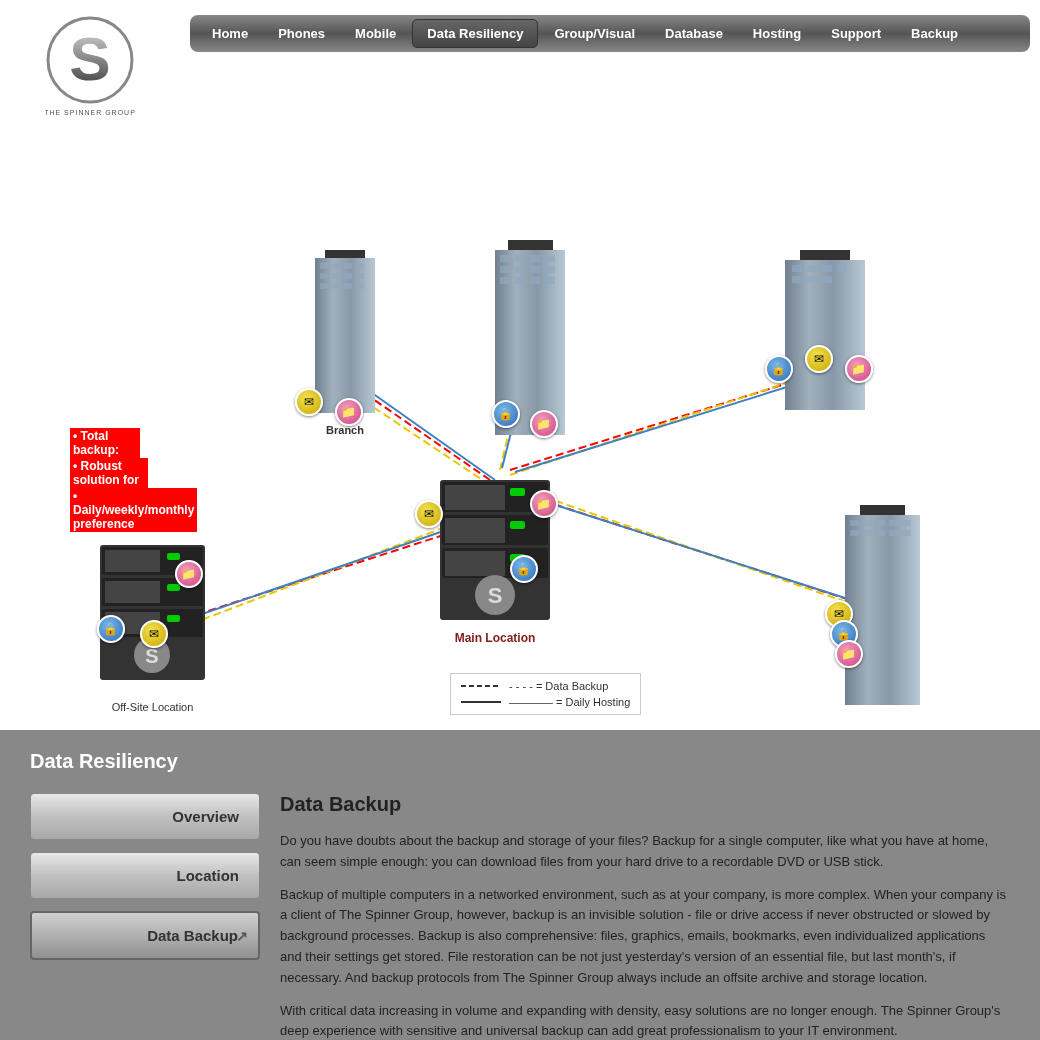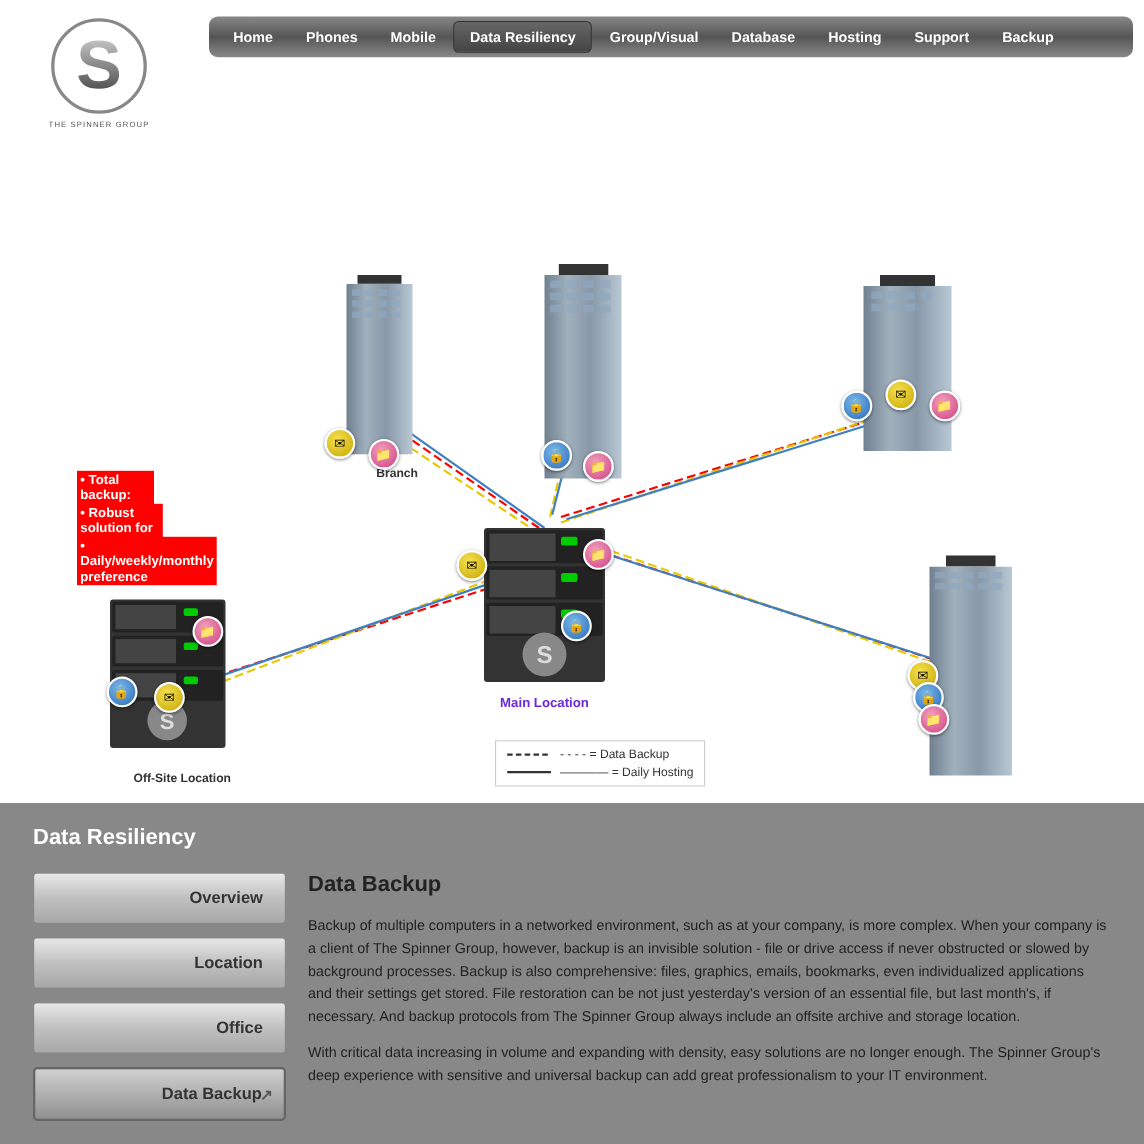--- a/index.html
+++ b/index.html
@@ -78,21 +78,21 @@
       position: absolute;
       top: 0; left: 0;
       width: 100%; height: 100%;
       pointer-events: none;
     }
 
     .building-label {
       font-size: 11px;
       font-weight: bold;
       color: #333;
-      text-align: right;
+      text-align: center;
       margin-top: 2px;
       white-space: nowrap;
     }
 
     
     .icon-badge {
       width: 28px;
       height: 28px;
       border-radius: 50%;
       border: 2px solid #fff;
@@ -374,21 +374,21 @@
       <rect x="12" y="45" width="106" height="30" fill="#222" rx="2"></rect>
       <rect x="15" y="48" width="60" height="25" fill="#444"></rect>
       <rect x="80" y="51" width="15" height="8" fill="#00cc00" rx="2"></rect>
       <rect x="12" y="78" width="106" height="30" fill="#222" rx="2"></rect>
       <rect x="15" y="81" width="60" height="25" fill="#444"></rect>
       <rect x="80" y="84" width="15" height="8" fill="#00cc00" rx="2"></rect>
 
       <circle cx="65" cy="125" r="20" fill="#888"></circle>
       <text x="65" y="133" font-size="22" font-weight="bold" text-anchor="middle" fill="#ddd" font-family="Arial">S</text>
     </svg>
-    <div class="building-label" style="font-size:12px; color:#6d28d9; text-align:center; font-weight:bold;">Main Location</div>
+    <div class="building-label" style="font-size:12px; color:#7f1d1d; text-align:center; font-weight:bold;">Main Location</div>
     
     <div class="icon-badge yellow" style="position:absolute; top:30px; left:-15px;">✉</div>
     <div class="icon-badge pink" style="position:absolute; top:20px; left:100px;">📁</div>
     <div class="icon-badge blue" style="position:absolute; top:85px; left:80px;">🔒</div>
   </div>
 
   <div style="position:absolute; top:410px; left:95px;">
     <svg width="115" height="145" viewBox="0 0 115 145">
       <rect x="5" y="5" width="105" height="135" fill="#333" rx="3"></rect>
       <rect x="7" y="7" width="101" height="28" fill="#222" rx="2"></rect>
@@ -396,21 +396,21 @@
       <rect x="72" y="13" width="13" height="7" fill="#00cc00" rx="2"></rect>
       <rect x="7" y="38" width="101" height="28" fill="#222" rx="2"></rect>
       <rect x="10" y="41" width="55" height="22" fill="#444"></rect>
       <rect x="72" y="44" width="13" height="7" fill="#00cc00" rx="2"></rect>
       <rect x="7" y="69" width="101" height="28" fill="#222" rx="2"></rect>
       <rect x="10" y="72" width="55" height="22" fill="#444"></rect>
       <rect x="72" y="75" width="13" height="7" fill="#00cc00" rx="2"></rect>
       <circle cx="57" cy="115" r="18" fill="#888"></circle>
       <text x="57" y="123" font-size="20" font-weight="bold" text-anchor="middle" fill="#ddd" font-family="Arial">S</text>
     </svg>
-    <div class="building-label" style="font-size:11px; color:#333; text-align:right; font-weight:bold;margin-top:12px;">Off-Site Location</div>
+    <div class="building-label" style="font-size:11px; color:#333; text-align:center; font-weight:normal;margin-top:12px;">Off-Site Location</div>
     
     <div class="icon-badge pink" style="position:absolute; top:20px; left:80px;">📁</div>
     <div class="icon-badge blue" style="position:absolute; top:75px; left:2px;">🔒</div>
     <div class="icon-badge yellow" style="position:absolute; top:80px; left:45px;">✉</div>
   </div>
 
   <div style="position:absolute; top:375px; left:840px;">
     <div style="width:45px; height:10px; background:#333; margin:0 auto;"></div>
     <svg width="85" height="195" viewBox="0 0 85 195">
       <defs>
@@ -456,26 +456,26 @@
 
 </div>
 
 <div id="bottom-section">
   <div id="section-title">Data Resiliency</div>
 
   <div id="content-area">
     <div id="sidebar">
       <button class="sidebar-btn">Overview</button>
       <button class="sidebar-btn">Location</button>
-      <button class="sidebar-btn">Office</button>
       <button class="sidebar-btn active">
         <span>Data Backup</span>
         <span class="arrow">↗</span>
       </button>
     </div>
 
     <div id="main-content">
       <div id="content-title">Data Backup</div>
+      <p class="content-paragraph">Do you have doubts about the backup and storage of your files?  Backup for a single computer, like what you have at home, can seem simple enough: you can download files from your hard drive to a recordable DVD or USB stick.</p>
       <p class="content-paragraph">Backup of multiple computers in a networked environment, such as at your company, is more complex.  When your company is a client of The Spinner Group, however, backup is an invisible solution - file or drive access if never obstructed or slowed by background processes.  Backup is also comprehensive: files, graphics, emails, bookmarks, even individualized applications and their settings get stored.  File restoration can be not just yesterday's version of an essential file, but last month's, if necessary.  And backup protocols from The Spinner Group always include an offsite archive and storage location.</p>
       <p class="content-paragraph">With critical data increasing in volume and expanding with density, easy solutions are no longer enough.  The Spinner Group's deep experience with sensitive and universal backup can add great professionalism to your IT environment.</p>
     </div>
   </div>
 </div>
 
 </body></html>

